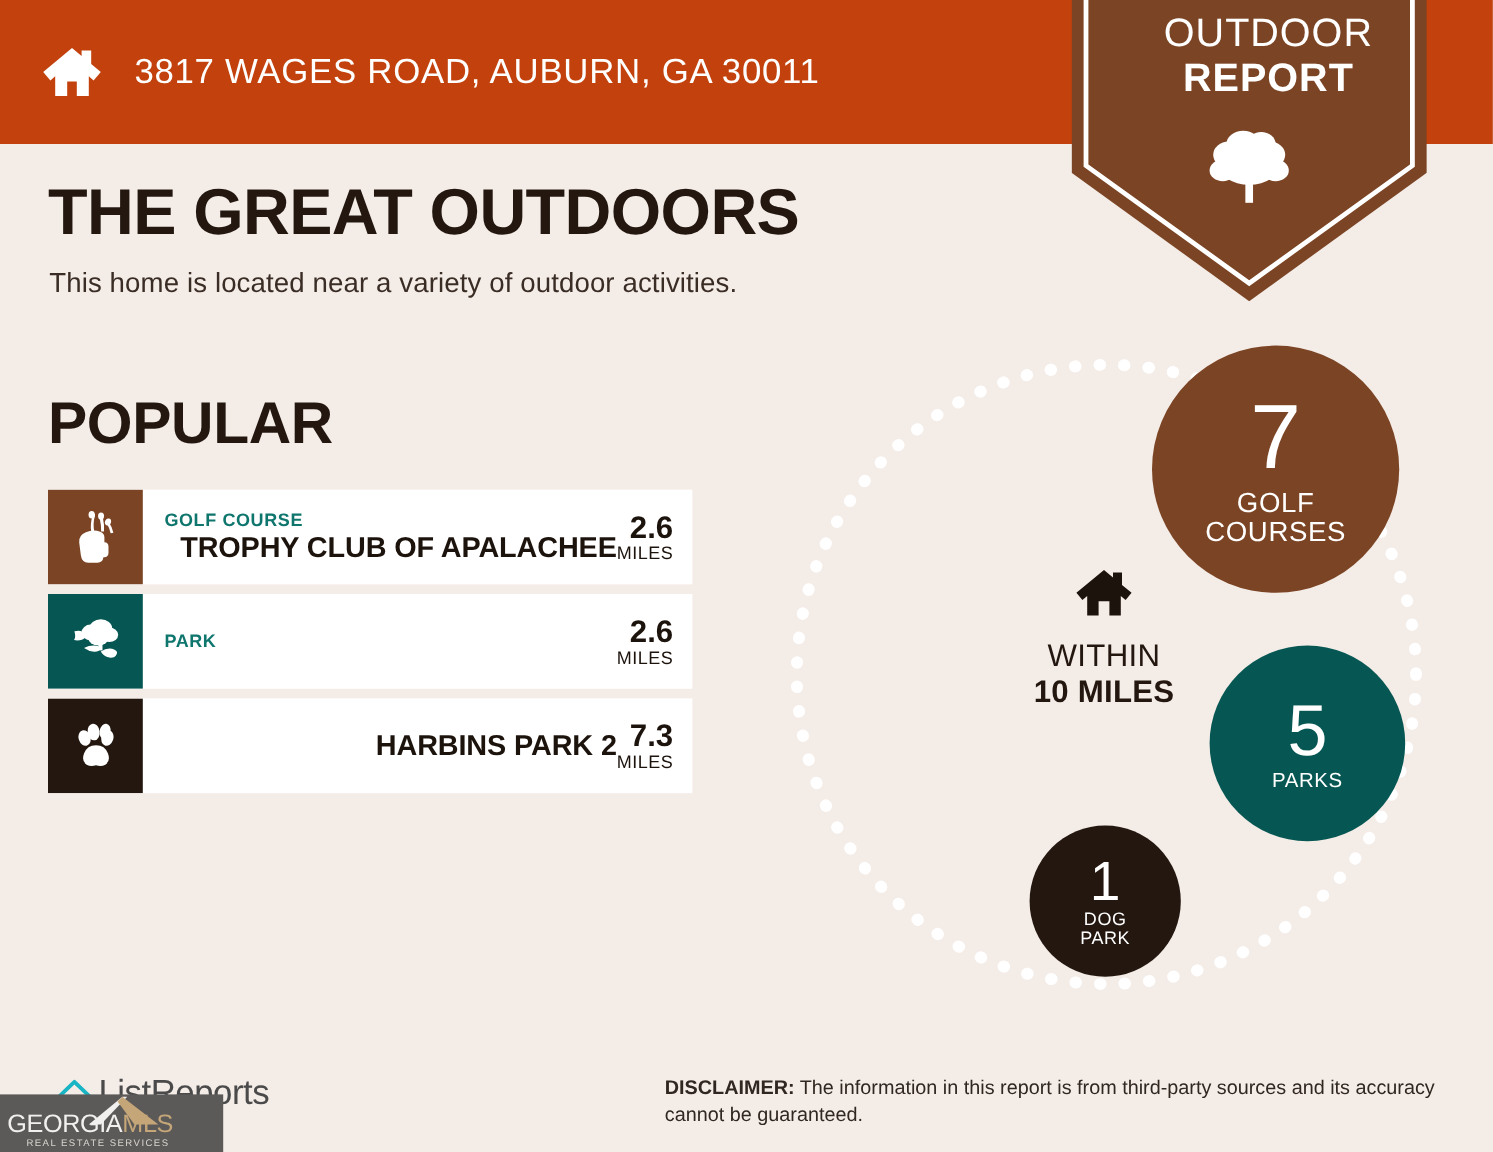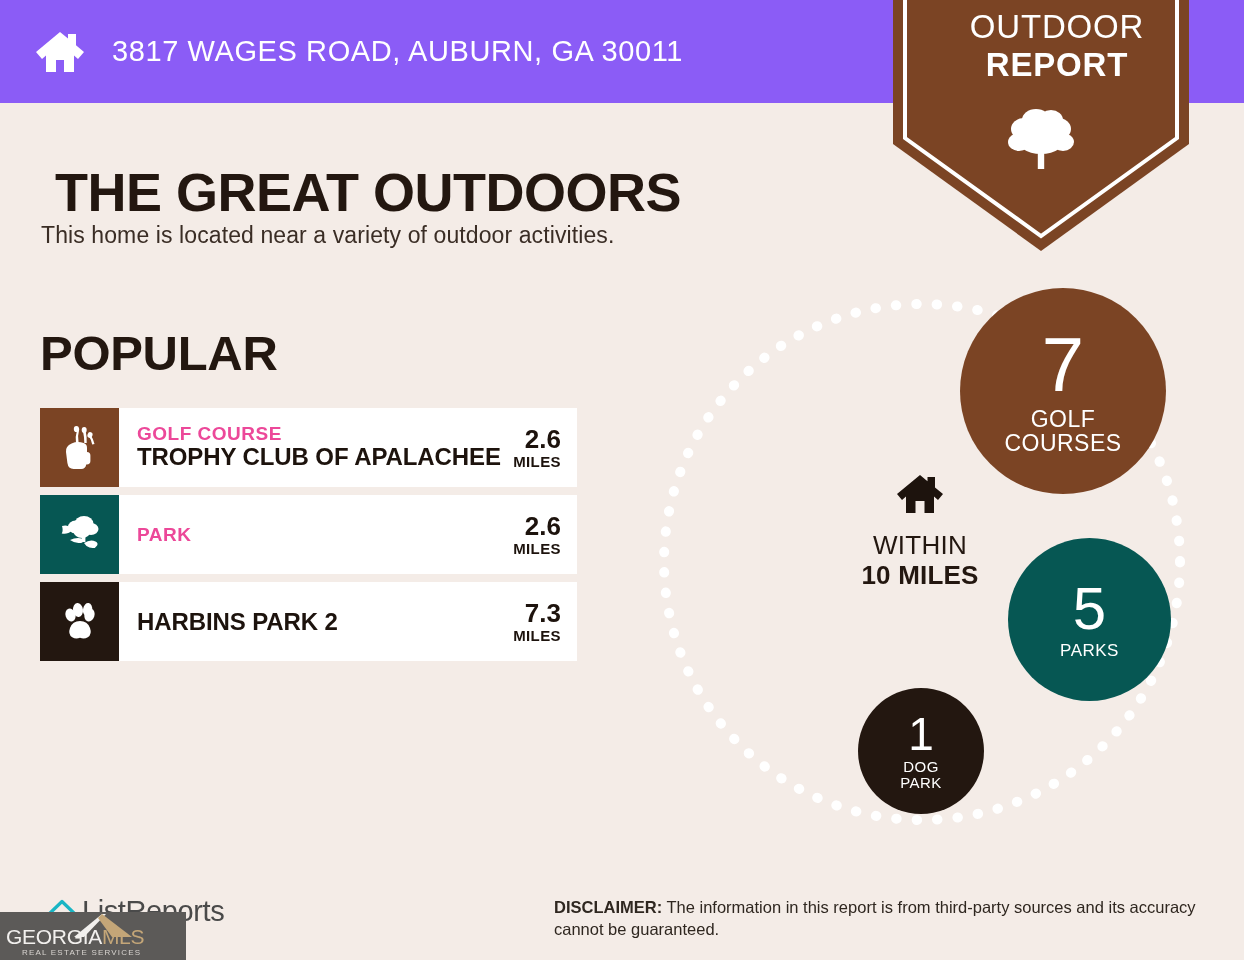--- a/index.html
+++ b/index.html
@@ -18,22 +18,22 @@
     position: relative;
     width: 1244px;
     height: 960px;
   }
 
   
   .header-bar {
     position: absolute;
     left: 0; top: 0;
     width: 1244px;
-    height: 103px;
-    background: #8b5cf6;
+    height: 120px;
+    background: #c2410c;
     display: flex;
     align-items: center;
     text-align: right;
   }
   .header-home-icon {
     margin-left: 32px;
     width: 56px;
     height: 56px;
     display: block;
     flex: 0 0 auto;
@@ -80,21 +80,21 @@
 
   
   .main-title {
     position: absolute;
     left: 40px;
     top: 146px;
     font-size: 54px;
     font-weight: 700;
     color: #231710;
     letter-spacing: -0.5px;
-    margin: 15px;
+    margin: 0;
   }
   .subtitle {
     position: absolute;
     left: 41px;
     top: 222px;
     font-size: 23px;
     color: #3a2d25;
     letter-spacing: 0.1px;
   }
   .section-title {
@@ -134,33 +134,34 @@
   .row-icon svg { display: block; }
   .row-body {
     flex: 1 1 auto;
     padding-left: 18px;
     display: flex;
     flex-direction: column;
     justify-content: center;
     overflow: hidden;
   }
   .row-cat {
-    font-size: 19px;
-    font-weight: 700;
-    color: #ec4899;
+    font-size: 15px;
+    font-weight: 700;
+    color: #0f766e;
     letter-spacing: 0.5px;
     line-height: 18px;
   }
   .row-name {
     font-size: 24px;
     font-weight: 700;
     color: #1d130d;
     letter-spacing: -0.1px;
     line-height: 26px;
     max-height: 26px;
+    text-align: right;
   }
   .row-name.wrapped {
     white-space: normal;
     line-height: 27px;
     max-height: 34px;
   }
   .row-dist {
     flex: 0 0 auto;
     padding-right: 16px;
     display: flex;
@@ -170,21 +171,21 @@
     text-align: right;
   }
   .dist-num {
     font-size: 26px;
     font-weight: 700;
     color: #1d130d;
     line-height: 28px;
   }
   .dist-unit {
     font-size: 15px;
-    font-weight: 700;
+    font-weight: 400;
     color: #1d130d;
     letter-spacing: 0.4px;
     line-height: 18px;
   }
 
   
   .diagram {
     position: absolute;
     left: 640px;
     top: 280px;

